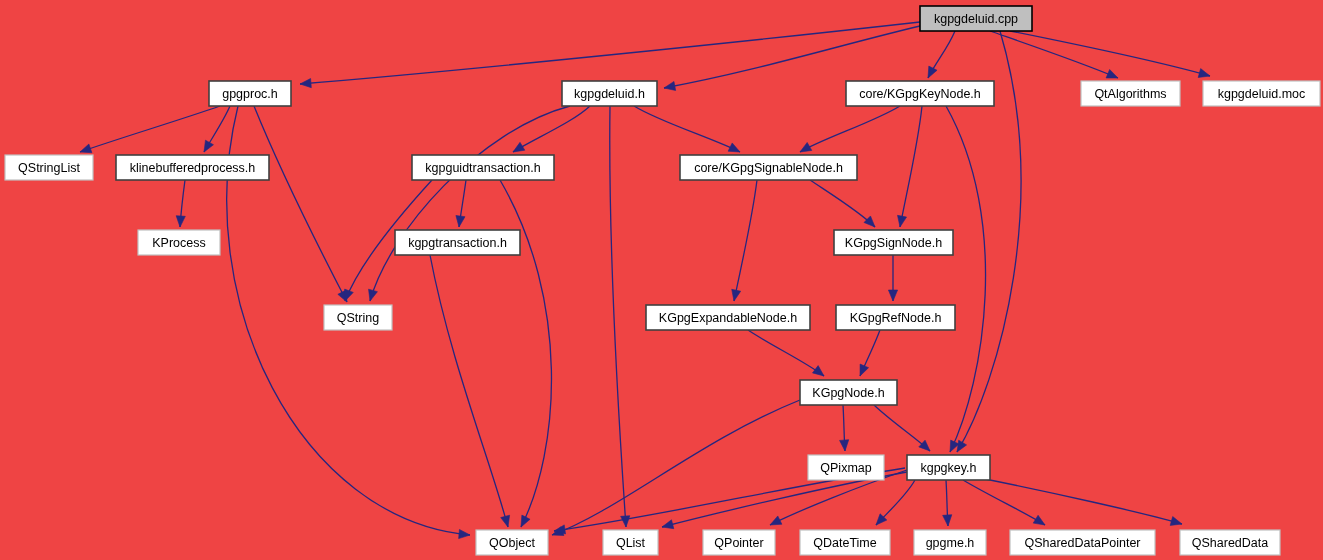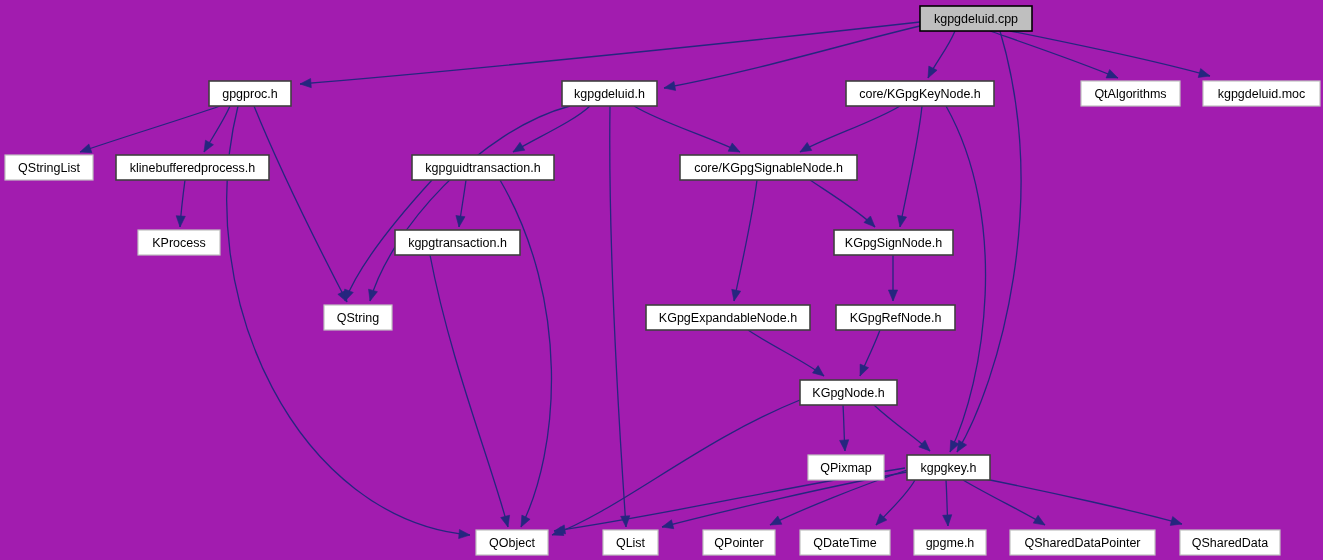--- a/index.html
+++ b/index.html
@@ -1,17 +1,17 @@
 <!DOCTYPE html>
 <html><head>
 <meta charset="utf-8">
 <style>
   html,body{margin:0;padding:0;background:#ffffff;}
   body{font-family:"Liberation Sans",sans-serif;}
-  #graph-root{position:relative;width:1323px;height:560px;background:#a21caf;overflow:hidden;}
+  #graph-root{position:relative;width:1323px;height:560px;background:#ef4444;overflow:hidden;}
   svg{position:absolute;left:0;top:0;width:1323px;height:560px;}
   .node-label{font-family:"Liberation Sans",sans-serif;font-size:12.5px;fill:#000000;text-anchor:middle;dominant-baseline:middle;}
   .edge{fill:none;stroke:#26267f;stroke-width:1.3px;}
   .arrow{fill:#26267f;stroke:#26267f;stroke-width:0.6px;}
   .nb-root rect{fill:#bfbfbf;stroke:#000000;stroke-width:1.6px;}
   .nb-main rect{fill:#ffffff;stroke:#404040;stroke-width:1.6px;}
   .nb-ext  rect{fill:#ffffff;stroke:#c0c0c0;stroke-width:1.2px;}
 </style>
 </head>
 <body>

